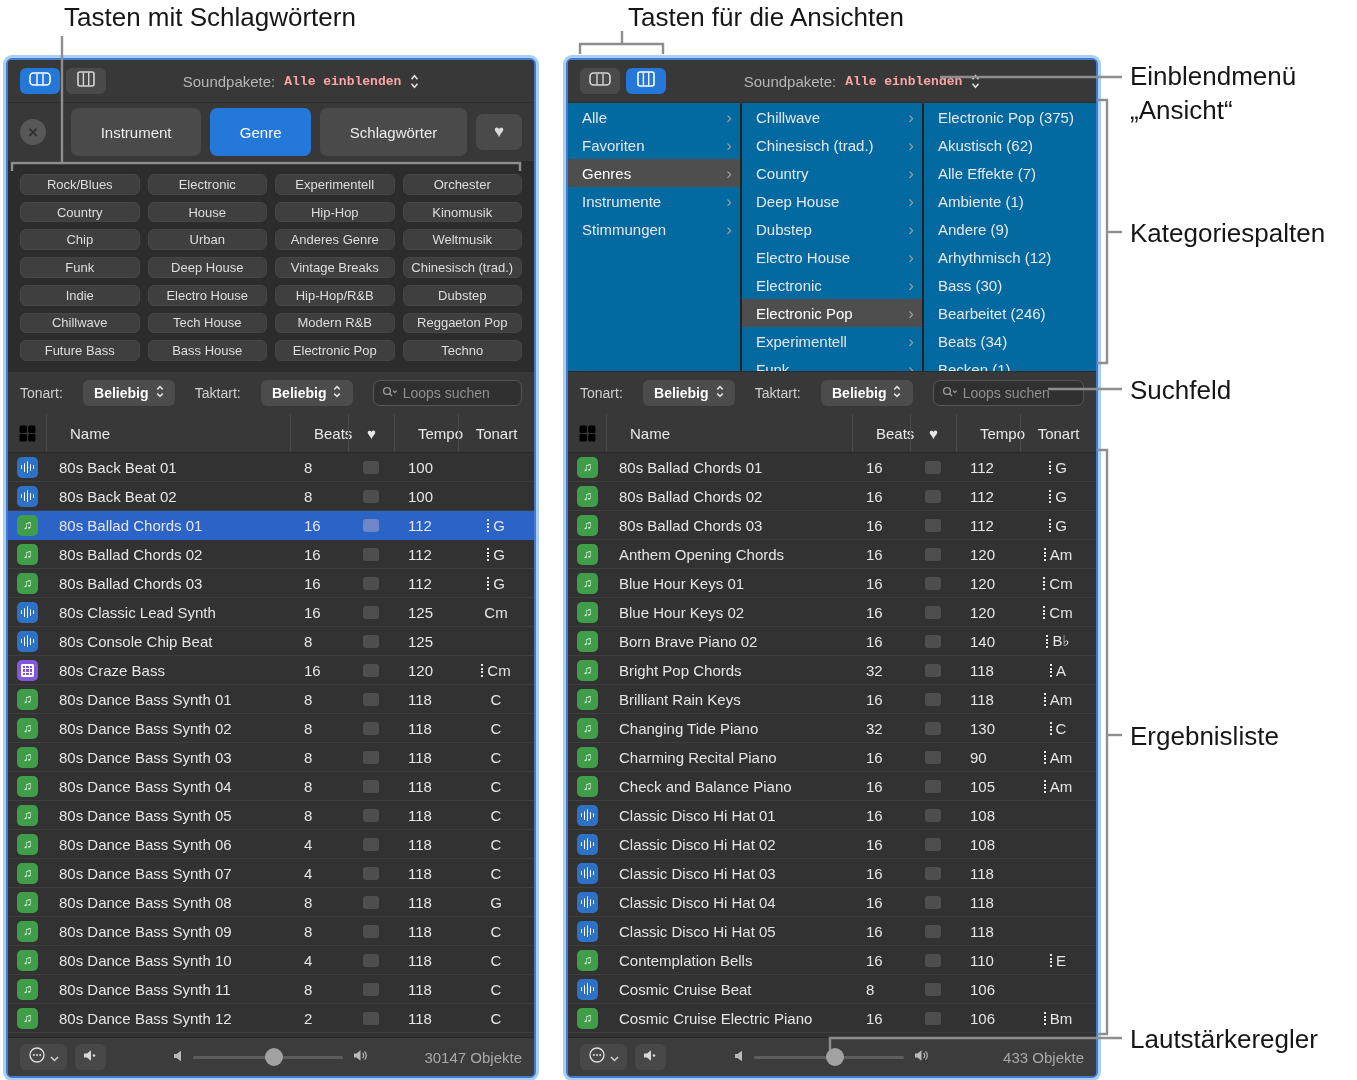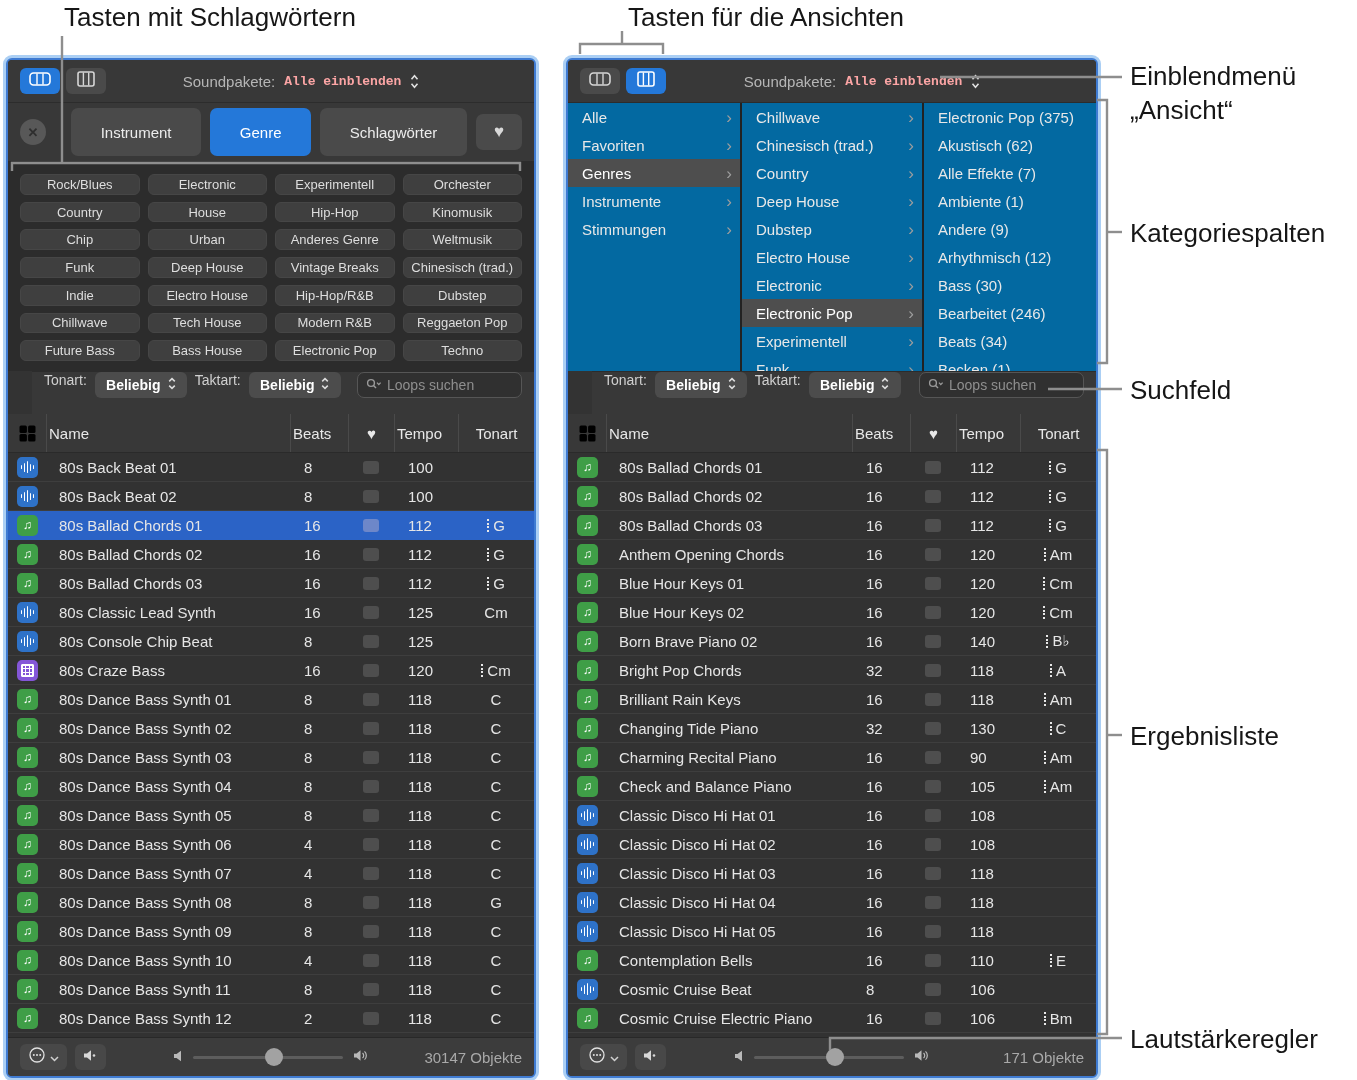--- a/index.html
+++ b/index.html
@@ -41,31 +41,31 @@
   .catcol.c1{flex:0 0 172px;}
   .catcol.c2{flex:0 0 180px;}
   .catcol.c3{flex:1 1 auto;border-right:none;}
   .cat{height:28px;flex:0 0 28px;display:flex;align-items:center;padding:0 8px 0 14px;color:#e8e8e8;font-size:15px;}
   .cat.selected{background:#4e4e4e;color:#ffffff;}
   .cat .lbl{flex:1 1 auto;white-space:nowrap;overflow:hidden;}
   .cat .chev{color:#9e9e9e;font-size:17px;line-height:1;}
   .cat .chev::after{content:"›";}
 
   
-  .filters{height:42px;flex:0 0 42px;background:#383838;display:flex;padding:0 12px;gap:8px;border-top:1px solid #2c2c2c;margin-left:24px;}
+  .filters{height:42px;flex:0 0 42px;background:#383838;display:flex;align-items:center;padding:0 12px;gap:20px;border-top:1px solid #2c2c2c;}
   .flabel{color:#d0d0d0;font-size:14px;}
   .dropdown{height:26px;min-width:92px;border-radius:6px;background:#4c4c4c;display:flex;align-items:center;justify-content:center;gap:7px;padding:0 8px;box-sizing:border-box;}
   .dd-value{color:#ffffff;font-size:14px;font-weight:600;}
   .search{margin-left:auto;width:165px;height:26px;border-radius:7px;background:#303030;border:1px solid #565656;
           display:flex;align-items:center;gap:5px;padding:0 8px;box-sizing:border-box;}
   .search .ph{color:#8f8f8f;font-size:14px;white-space:nowrap;overflow:hidden;}
 
   
   .thead{height:38px;flex:0 0 38px;background:#383838;display:grid;grid-template-columns:38px 1fr 58px 46px 64px 76px;align-items:center;border-bottom:1px solid #2a2a2a;}
-  .thead .hcell{color:#e8e8e8;font-size:15px;height:100%;display:flex;align-items:center;border-left:1px solid #4a4a4a;padding-left:2px;box-sizing:border-box;}
+  .thead .hcell{color:#e8e8e8;font-size:15px;height:100%;display:flex;align-items:center;border-left:1px solid #4a4a4a;padding-left:23px;box-sizing:border-box;}
   .thead .hcell.first{border-left:none;justify-content:center;padding-left:0;}
   .thead .hcell.center{justify-content:center;padding-left:0;}
   .rows{flex:1 1 auto;background:#323232;overflow:hidden;}
   .lrow{height:29px;display:grid;grid-template-columns:38px 1fr 58px 46px 64px 76px;align-items:center;border-bottom:1px solid #3e3e3e;box-sizing:border-box;}
   .lrow.selected{background:var(--selection);border-bottom-color:transparent;}
   .lrow .cell{color:#e6e6e6;font-size:15px;white-space:nowrap;overflow:hidden;}
   .lrow .name{padding-left:13px;}
   .lrow .num{padding-left:14px;}
   .lrow .fav{display:flex;justify-content:center;}
   .lrow .key{display:flex;align-items:center;justify-content:center;gap:4px;overflow:visible;}
@@ -1096,21 +1096,21 @@
           </svg></span>
       <span class="vtrack">
           <span class="vthumb"></span>
         </span>
       <span><svg width="16" height="13" viewBox="0 0 16 13">
             <path d="M1 4.5 H3.5 L7.5 1.2 V11.8 L3.5 8.5 H1 Z" fill="#b9b9b9"></path>
             <path d="M9.5 4 A3.2 3.2 0 0 1 9.5 9" stroke="#b9b9b9" stroke-width="1.2" fill="none"></path>
             <path d="M11.5 2.4 A5.5 5.5 0 0 1 11.5 10.6" stroke="#b9b9b9" stroke-width="1.2" fill="none"></path>
           </svg></span>
     </div>
-    <span class="count">171 Objekte</span>
+    <span class="count">433 Objekte</span>
   </div>
 </div>
 
 <svg id="annlines" width="1357" height="1080" viewBox="0 0 1357 1080">
   <g stroke="#8e8e8e" stroke-width="2.4" fill="none">
     <path d="M62 36 V163"></path>
       <path d="M12 171 V163 H520 V171"></path>
     <path d="M622 31 V44"></path>
       <path d="M580 54 V44 H663 V54"></path>
     <path d="M940 77 H1122"></path>

